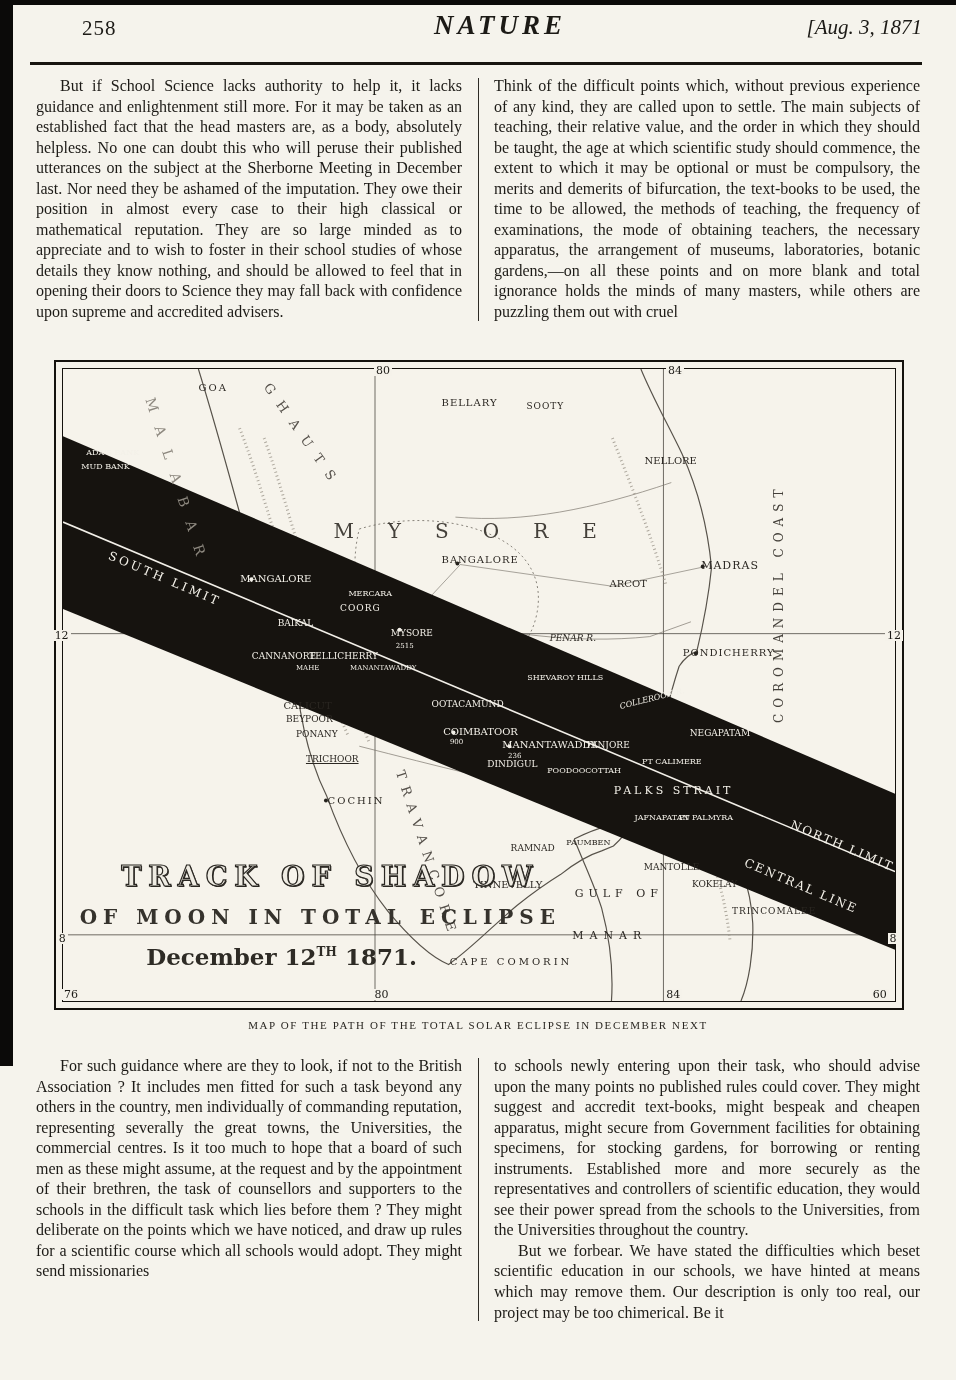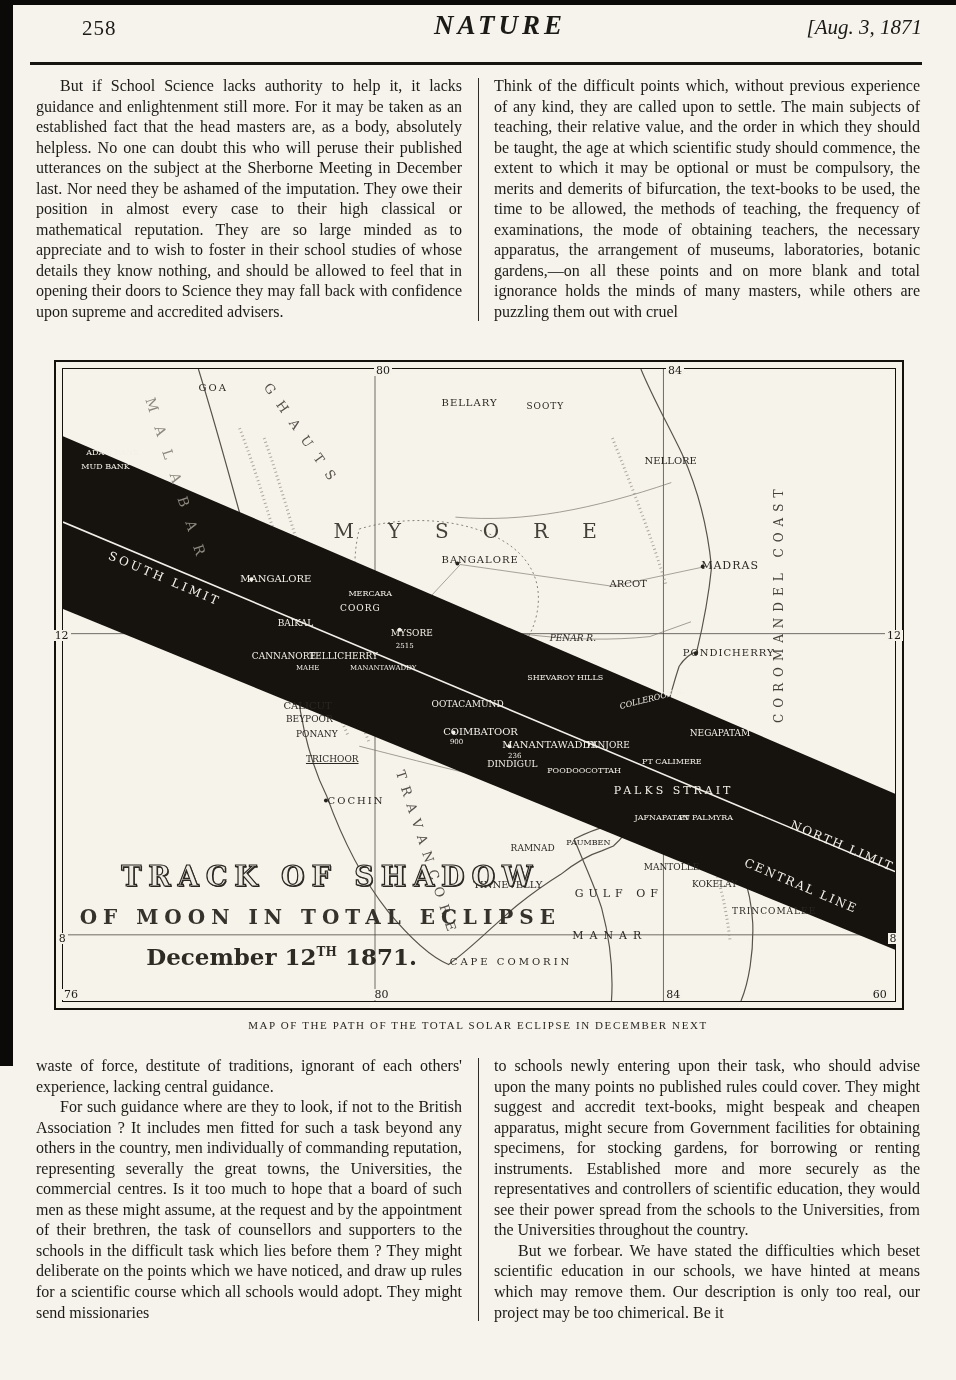--- a/index.html
+++ b/index.html
@@ -198,21 +198,20 @@
     <span class="edgenum" style="left: -0.4%; top: 41.5%;">12</span>
     <span class="edgenum" style="left: 0.1%; top: 88.4%;">8</span>
     <span class="edgenum" style="left: 98%; top: 41.5%;">12</span>
     <span class="edgenum" style="left: 98.3%; top: 88.4%;">8</span>
   </div>
 
 <div class="map-caption">MAP OF THE PATH OF THE TOTAL SOLAR ECLIPSE IN DECEMBER NEXT</div>
 
 <div class="cols cols-bottom">
   <div class="coltext">
-    <p>waste of force, destitute of traditions, ignorant of each others' experience, lacking central guidance.</p>
     <p class="indent">For such guidance where are they to look, if not to the British Association ? It includes men fitted for such a task beyond any others in the country, men individually of commanding reputation, representing severally the great towns, the Universities, the commercial centres. Is it too much to hope that a board of such men as these might assume, at the request and by the appointment of their brethren, the task of counsellors and supporters to the schools in the difficult task which lies before them ? They might deliberate on the points which we have noticed, and draw up rules for a scientific course which all schools would adopt. They might send missionaries</p>
   </div>
   <div class="gutter">
       <div class="vrule"></div>
     </div>
   <div class="coltext">
     <p>to schools newly entering upon their task, who should advise upon the many points no published rules could cover. They might suggest and accredit text-books, might bespeak and cheapen apparatus, might secure from Government facilities for obtaining specimens, for stocking gardens, for borrowing or renting instruments. Established more and more securely as the representatives and controllers of scientific education, they would see their power spread from the schools to the Universities, from the Universities throughout the country.</p>
     <p class="indent">But we forbear. We have stated the difficulties which beset scientific education in our schools, we have hinted at means which may remove them. Our description is only too real, our project may be too chimerical. Be it</p>
   </div>
 </div>

